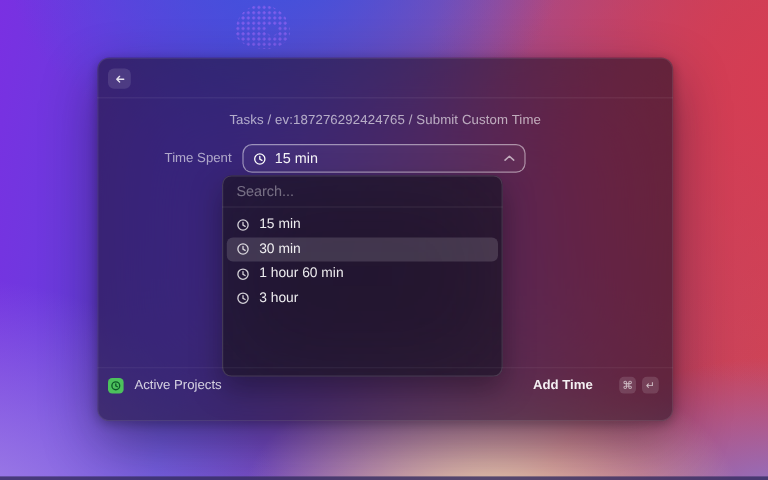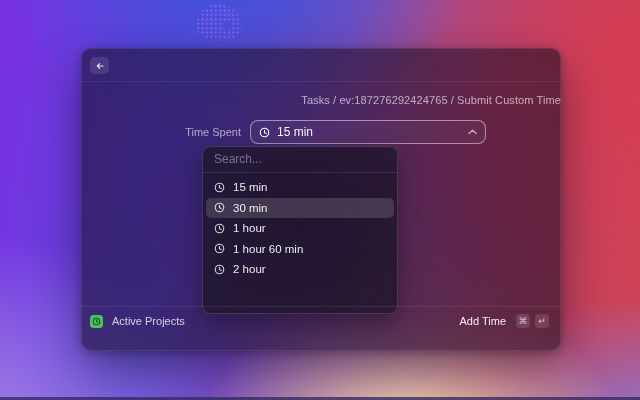--- a/index.html
+++ b/index.html
@@ -48,44 +48,44 @@
     background: rgba(255,255,255,0.07);
   }
   .back-btn {
     position:absolute; left:9px; top:9px; width:19px; height:17px;
     border:none; border-radius:5px; background: rgba(255,255,255,0.11);
     color: rgba(255,255,255,0.85); display:flex; align-items:center; justify-content:center;
     cursor:pointer; padding:0;
   }
 
   .breadcrumb {
-    position:absolute; top:46px; left:0; right:0; text-align:right;
+    position:absolute; top:46px; left:0; right:0; text-align:center;
     font-size:11px; letter-spacing:0.1px; color: rgba(255,255,255,0.62);
   }
 
   .form-row { position:absolute; left:0; top:73px; right:0; display:flex; }
   .field-label {
     width:112px; text-align:right; margin-right:10px;
-    font-size:11px; line-height:22px; color: rgba(255,255,255,0.60); margin-left: 48px;
+    font-size:11px; line-height:22px; color: rgba(255,255,255,0.60);
   }
   .select {
     width:234px; height:22px; border-radius:7px;
     background: rgba(255,255,255,0.04);
     box-shadow: 0 0 0 1px rgba(255,255,255,0.50);
     display:flex; align-items:center; padding:0 8px; gap:7px;
     color:#fff; cursor:pointer;
   }
   .select .value { font-size:12px; font-weight:500; color:rgba(255,255,255,0.95); }
   .select .chev { margin-left:auto; color:rgba(255,255,255,0.6); display:flex; }
 
   .icon { display:inline-flex; flex:none; }
 
   
   .dropdown {
-    position:absolute; left:121px; top:98px; width:196px; height:168px;
+    position:absolute; left:104px; top:98px; width:234px; height:168px;
     border-radius:8px; overflow:hidden;
     background: rgba(30,21,40,0.68);
     -webkit-backdrop-filter: blur(40px) saturate(130%);
             backdrop-filter: blur(40px) saturate(130%);
     box-shadow: inset 0 0 0 1px rgba(255,255,255,0.14), 0 10px 26px rgba(0,0,0,0.35);
   }
   .search {
     display:block; width:100%; height:27px; border:none; outline:none;
     background:transparent; padding:0 12px; font-size:12px;
     font-family:"Liberation Sans", sans-serif;
@@ -108,21 +108,21 @@
     border-top:1px solid rgba(255,255,255,0.08);
     display:flex; align-items:center; padding:0 12px 0 9px;
     border-radius:0 0 10px 10px;
   }
   .app-icon {
     width:13px; height:13px; border-radius:3.5px; background:#4cc15c;
     display:flex; align-items:center; justify-content:center; color:#0d5a28;
   }
   .source-label { margin-left:9px; font-size:11px; color: rgba(255,255,255,0.78); }
   .footer-right { margin-left:auto; display:flex; align-items:center; gap:5px; cursor:pointer; }
-  .action-label { font-size:11px; font-weight:400; color:rgba(255,255,255,0.93); margin-right:5px; }
+  .action-label { font-size:11px; font-weight:700; color:rgba(255,255,255,0.93); margin-right:17px; }
   .keycap {
     width:14px; height:14px; border-radius:4px; background: rgba(255,255,255,0.13);
     color: rgba(255,255,255,0.68); font-size:9px; line-height:14px; text-align:center;
   }
 </style>
 </head>
 <body>
 
 <div>
   <div class="blob"></div>
@@ -176,48 +176,39 @@
     <span class="icon">
       <svg width="11" height="11" viewBox="0 0 16 16">
                 <circle cx="8" cy="8" r="6.2" fill="none" stroke="currentColor" stroke-width="1.6"></circle>
                 <path d="M8 4.8 V8.2 L10.6 9.6" fill="none" stroke="currentColor" stroke-width="1.6" stroke-linecap="round"></path>
               </svg>
     </span>
     <span class="row-label">30 min</span>
   </div>
 
 
+
   <div class="row">
     <span class="icon">
       <svg width="11" height="11" viewBox="0 0 16 16">
                 <circle cx="8" cy="8" r="6.2" fill="none" stroke="currentColor" stroke-width="1.6"></circle>
                 <path d="M8 4.8 V8.2 L10.6 9.6" fill="none" stroke="currentColor" stroke-width="1.6" stroke-linecap="round"></path>
               </svg>
     </span>
-    <span class="row-label">1 hour</span>
+    <span class="row-label">1 hour 60 min</span>
   </div>
 
   <div class="row">
     <span class="icon">
       <svg width="11" height="11" viewBox="0 0 16 16">
                 <circle cx="8" cy="8" r="6.2" fill="none" stroke="currentColor" stroke-width="1.6"></circle>
                 <path d="M8 4.8 V8.2 L10.6 9.6" fill="none" stroke="currentColor" stroke-width="1.6" stroke-linecap="round"></path>
               </svg>
     </span>
-    <span class="row-label">1 hour 60 min</span>
-  </div>
-
-  <div class="row">
-    <span class="icon">
-      <svg width="11" height="11" viewBox="0 0 16 16">
-                <circle cx="8" cy="8" r="6.2" fill="none" stroke="currentColor" stroke-width="1.6"></circle>
-                <path d="M8 4.8 V8.2 L10.6 9.6" fill="none" stroke="currentColor" stroke-width="1.6" stroke-linecap="round"></path>
-              </svg>
-    </span>
-    <span class="row-label">2 hour</span>
+    <span class="row-label">3 hour</span>
   </div>
 
 </div>
     </div>
 
     <div class="win-footer">
       <span class="app-icon">
         <svg width="9" height="9" viewBox="0 0 16 16">
             <circle cx="8" cy="8" r="5.8" fill="none" stroke="currentColor" stroke-width="2"></circle>
             <path d="M8 5.2 V8.2 L10.3 9.4" fill="none" stroke="currentColor" stroke-width="2" stroke-linecap="round"></path>

